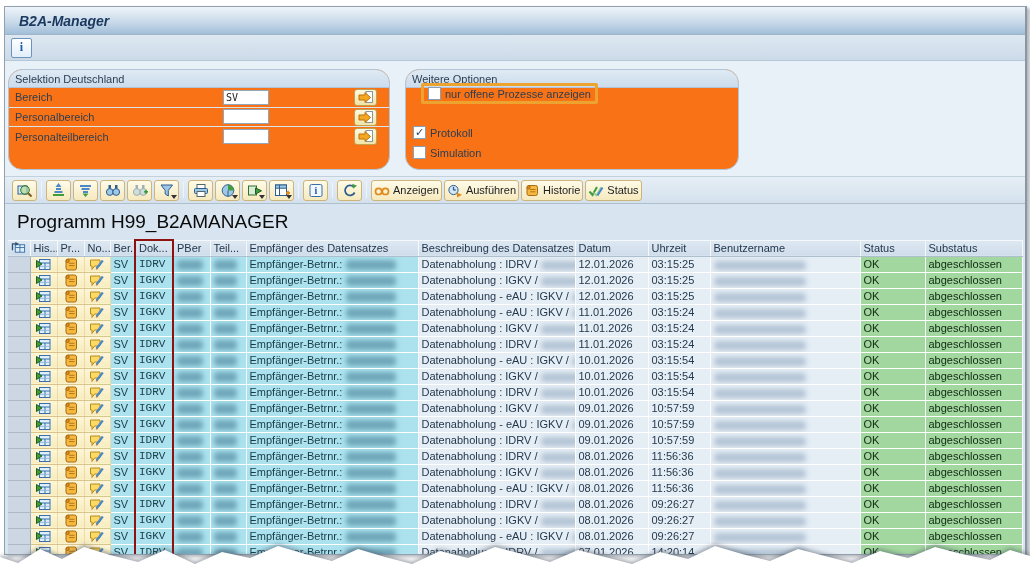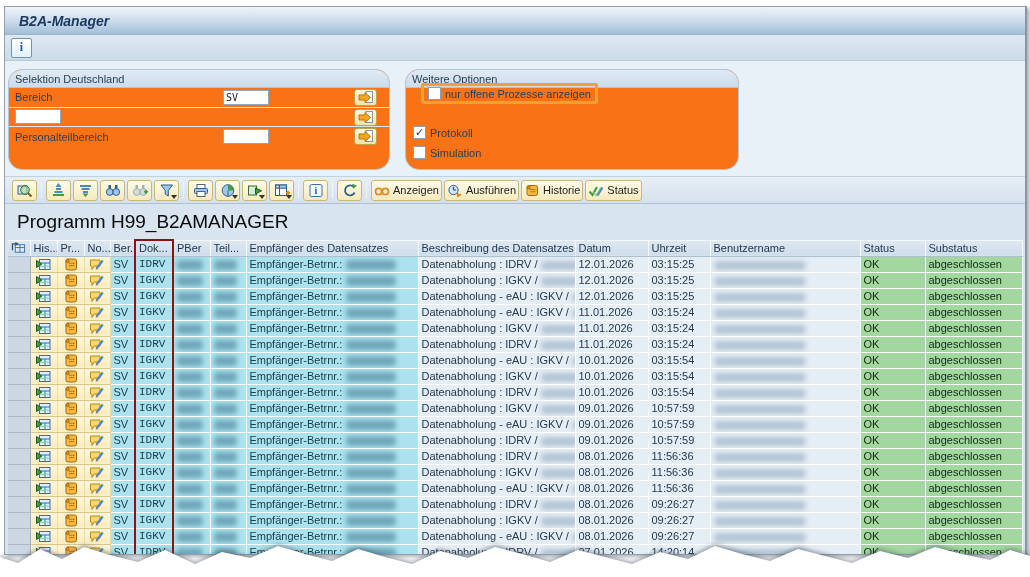--- a/index.html
+++ b/index.html
@@ -109,20 +109,21 @@
             <div class="msbtn">
               <span>
                 <svg class="cellsvg" width="16" height="15" viewBox="0 0 16 15">
                   <rect x="8" y="1.5" width="6.5" height="11" fill="#fff" stroke="#8a96a2"></rect>
                   <polygon points="1,5 7,5 7,2.5 12.5,7.5 7,12.5 7,10 1,10" fill="#f5a623" stroke="#b9770e"></polygon>
                 </svg>
               </span>
             </div>
           </div>
           <div class="frow">
+            <span class="flabel">Personalbereich</span>
             <input class="finput" style="">
             <div class="msbtn">
               <span>
                 <svg class="cellsvg" width="16" height="15" viewBox="0 0 16 15">
                   <rect x="8" y="1.5" width="6.5" height="11" fill="#fff" stroke="#8a96a2"></rect>
                   <polygon points="1,5 7,5 7,2.5 12.5,7.5 7,12.5 7,10 1,10" fill="#f5a623" stroke="#b9770e"></polygon>
                 </svg>
               </span>
             </div>
           </div>

